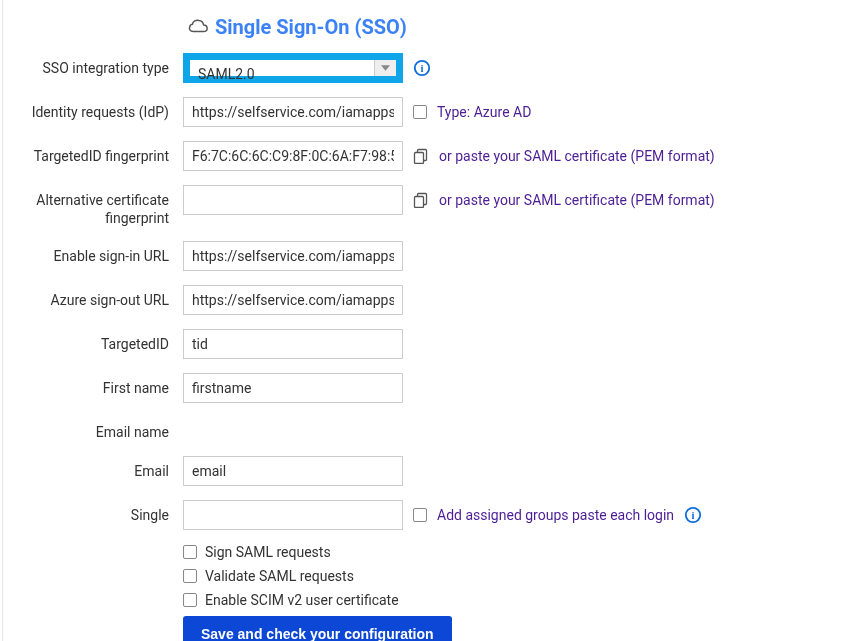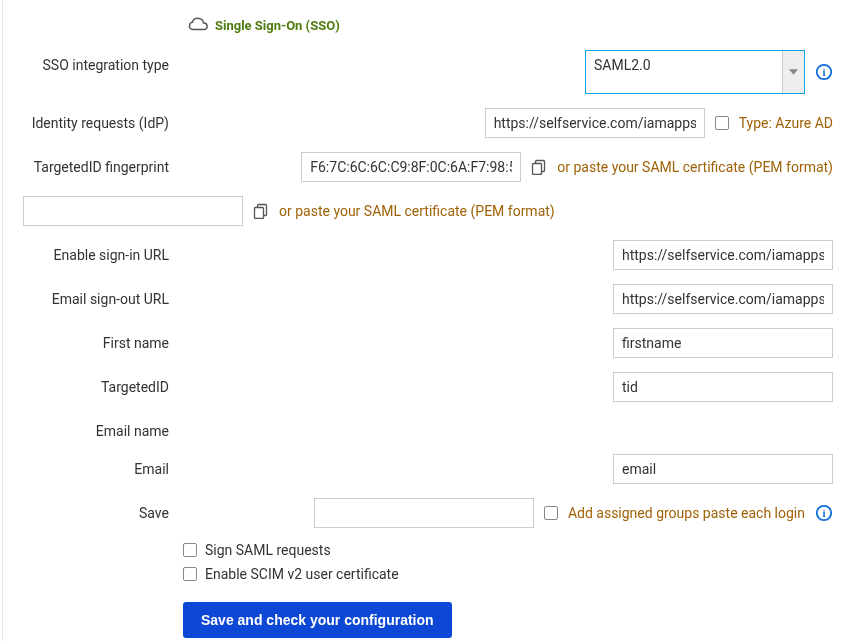--- a/index.html
+++ b/index.html
@@ -21,50 +21,49 @@
   }
   .header {
     display: flex;
     align-items: center;
     gap: 6px;
     margin-left: 164px;
     margin-bottom: 14px;
   }
   .header svg { flex: none; }
   .header-title {
-    font-size: 13px;
+    font-size: 20px;
     font-weight: 700;
-    color: #4d7c0f;
+    color: #3b82f6;
   }
   .row {
     display: flex;
     align-items: flex-start;
     margin-bottom: 14px;
-    justify-content: space-between;
   }
   .label {
     width: 160px;
     text-align: right;
     padding-right: 14px;
     padding-top: 6px;
     color: #333;
     line-height: 1.3;
     flex: none;
   }
   .control {
     display: flex;
     align-items: center;
     gap: 10px;
     flex-wrap: wrap;
   }
   .select-wrap {
     display: flex;
     width: 220px;
-    height: 44px;
-    border: 1px solid #0ea5e9;
+    height: 30px;
+    border: 7px solid #0ea5e9;
   }
   .select-val {
     flex: 1;
     padding: 0 8px;
     line-height: 28px;
     font-size: 14px;
     color: #333;
   }
   .select-btn {
     width: 22px;
@@ -87,21 +86,21 @@
   .info-icon {
     width: 18px;
     height: 18px;
     display: inline-flex;
     align-items: center;
     justify-content: center;
   }
   .info-icon svg circle { stroke: #0d6cdb; stroke-width: 2; fill: none; }
   .info-icon svg text { fill: #0d6cdb; font-weight: 700; font-family: serif; }
   .copy-icon { width: 16px; height: 16px; display: inline-block; }
-  .aux-text { color: #a16207; }
+  .aux-text { color: #4c1d95; }
   .checkbox {
     width: 14px;
     height: 14px;
     border: 1px solid #888;
     border-radius: 2px;
     background: #fff;
     flex: none;
   }
   .checkline {
     display: flex;
@@ -112,21 +111,21 @@
   .save-btn {
     background: #0d47d6;
     color: #fff;
     font-weight: 700;
     font-size: 14px;
     border: none;
     border-radius: 3px;
     padding: 10px 18px;
     cursor: pointer;
   }
-  .checklist { margin-left: 160px; margin-top: 4px; margin-bottom: 20px; }
+  .checklist { margin-left: 160px; margin-top: 4px; margin-bottom: 8px; }
   .savewrap  { margin-left: 160px; }
 </style>
 </head>
 <body>
 
 <div class="wrap">
 
   <div class="header">
     <span>
       <svg width="22" height="18" viewBox="0 0 24 18">
@@ -175,93 +174,98 @@
         <svg width="16" height="16" viewBox="0 0 16 16">
           <rect x="4.5" y="1.5" width="9" height="11" rx="1" fill="none" stroke="#555" stroke-width="1.3"></rect>
           <rect x="1.5" y="4.5" width="9" height="11" rx="1" fill="#fff" stroke="#555" stroke-width="1.3"></rect>
         </svg>
       </span>
       <span class="aux-text">or paste your SAML certificate (PEM format)</span>
     </div>
   </div>
 
   <div class="row">
+    <div class="label">Alternative certificate fingerprint</div>
     <div class="control">
       <input class="text-input" value="" style="">
       <span class="copy-icon">
         <svg width="16" height="16" viewBox="0 0 16 16">
           <rect x="4.5" y="1.5" width="9" height="11" rx="1" fill="none" stroke="#555" stroke-width="1.3"></rect>
           <rect x="1.5" y="4.5" width="9" height="11" rx="1" fill="#fff" stroke="#555" stroke-width="1.3"></rect>
         </svg>
       </span>
       <span class="aux-text">or paste your SAML certificate (PEM format)</span>
     </div>
   </div>
 
   <div class="row">
     <div class="label">Enable sign-in URL</div>
     <div class="control">
       <input class="text-input" value="https://selfservice.com/iamapps/s" style="">
     </div>
   </div>
 
   <div class="row">
-    <div class="label">Email sign-out URL</div>
+    <div class="label">Azure sign-out URL</div>
     <div class="control">
       <input class="text-input" value="https://selfservice.com/iamapps/s" style="">
     </div>
   </div>
 
   <div class="row">
+    <div class="label">TargetedID</div>
+    <div class="control">
+      <input class="text-input" value="tid" style="">
+    </div>
+  </div>
+
+  <div class="row">
     <div class="label">First name</div>
     <div class="control">
       <input class="text-input" value="firstname" style="">
     </div>
   </div>
 
   <div class="row">
-    <div class="label">TargetedID</div>
-    <div class="control">
-      <input class="text-input" value="tid" style="">
-    </div>
-  </div>
-
-  <div class="row">
     <div class="label">Email name</div>
   </div>
 
   <div class="row">
     <div class="label">Email</div>
     <div class="control">
       <input class="text-input" value="email" style="">
     </div>
   </div>
 
   <div class="row">
-    <div class="label">Save</div>
+    <div class="label">Single</div>
     <div class="control">
       <input class="text-input" value="" style="">
       <span class="checkbox"></span>
       <span class="aux-text">Add assigned groups paste each login</span>
       <span class="info-icon">
         <svg width="18" height="18" viewBox="0 0 20 20">
           <circle cx="10" cy="10" r="8"></circle>
           <text x="10" y="14" text-anchor="middle" font-size="12">i</text>
         </svg>
       </span>
     </div>
   </div>
 
   <div class="checklist">
     <div class="checkline">
       <span class="checkbox"></span>
       <span>Sign SAML requests</span>
     </div>
     <div class="checkline">
       <span class="checkbox"></span>
+      <span>Validate SAML requests</span>
+    </div>
+    <div class="checkline">
+      <span class="checkbox"></span>
       <span>Enable SCIM v2 user certificate</span>
     </div>
   </div>
 
   <div class="savewrap">
     <button class="save-btn">Save and check your configuration</button>
   </div>
 
 </div>
 

